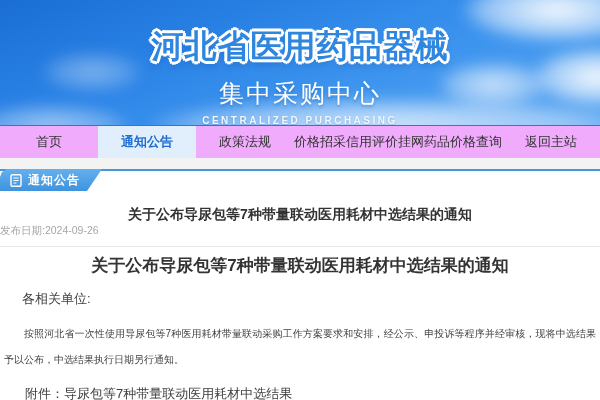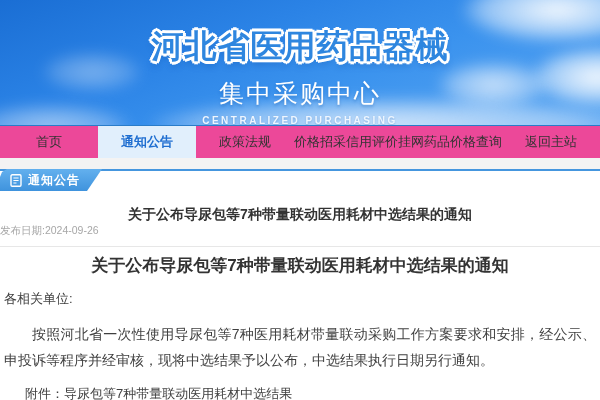--- a/index.html
+++ b/index.html
@@ -25,21 +25,21 @@
   .banner-title { margin-top:25px; font-size:32px; font-weight:900; color:#2e86df; letter-spacing:1px;
     text-shadow:-2px -2px 0 #fff, 2px -2px 0 #fff, -2px 2px 0 #fff, 2px 2px 0 #fff,
                 -3px 0 0 #fff, 3px 0 0 #fff, 0 -3px 0 #fff, 0 3px 0 #fff,
                 0 5px 6px rgba(15,70,150,0.35); }
   .banner-sub { margin-top:8px; font-size:25px; font-weight:normal; color:#ffffff; letter-spacing:2px;
     text-shadow:0 2px 3px rgba(20,80,160,0.35); }
   .banner-en { margin-top:5px; font-size:10px; font-weight:bold; color:#eef6ff; letter-spacing:2.5px;
     text-shadow:0 1px 2px rgba(20,80,160,0.3); }
 
   
-  .nav { display:flex; width:600px; height:32px; background:#ec4899; }
+  .nav { display:flex; width:600px; height:32px; background:#f0abfc; }
   .nav-item { flex:1; display:flex; align-items:center; justify-content:center;
     font-size:13px; color:#333; white-space:nowrap; cursor:pointer; }
   .nav-item.active { background:#e1effc; color:#1f6ed0; font-weight:bold; }
 
   .strip { width:600px; height:11px; background:#f3f3f3; }
 
   
   .crumb-row { position:relative; width:600px; height:22px; background:#ffffff; }
   .crumb-line { position:absolute; left:0; top:0; width:600px; height:2px; background:#4596de; }
   .crumb-tab { position:absolute; left:0; top:0; width:102px; height:22px;
@@ -47,22 +47,22 @@
     background:linear-gradient(180deg,#63b0ee 0%,#3f93dd 100%);
     clip-path:polygon(0 100%, 0 8px, 2px 3px, 7px 0, 100% 0, calc(100% - 15px) 100%); }
   .crumb-tab span { color:#fff; font-size:12px; font-weight:bold; letter-spacing:1px; }
 
   
   .content { width:600px; background:#fff; }
   .list-title { margin-top:15px; text-align:center; font-size:14px; font-weight:bold; color:#333; }
   .pub-date  { text-align:left; font-size:10.5px; color:#a7a7a7; }
   .divider   { margin-top:8px; border:none; border-top:1px solid #e7e7e7; width:600px; }
   .main-title{ margin-top:7px; text-align:center; font-size:17px; font-weight:bold; color:#333; }
-  .salutation{ margin-top:13px; padding-left:4px; font-size:13px; color:#3f3f3f; }
-  .body-para { margin:13px 4px 0 4px; font-size:14px; color:#3f3f3f; line-height:26px;
+  .salutation{ margin-top:13px; padding-left:22px; font-size:13px; color:#3f3f3f; }
+  .body-para { margin:13px 4px 0 4px; font-size:10px; color:#3f3f3f; line-height:26px;
     text-indent:2em; text-align:justify; }
   .attachment{ margin-top:12px; padding-left:25px; font-size:13px; color:#3f3f3f; }
 </style>
 </head>
 <body>
 
 <div class="page">
 
   <div class="banner">
     <div class="cloud c1"></div>

